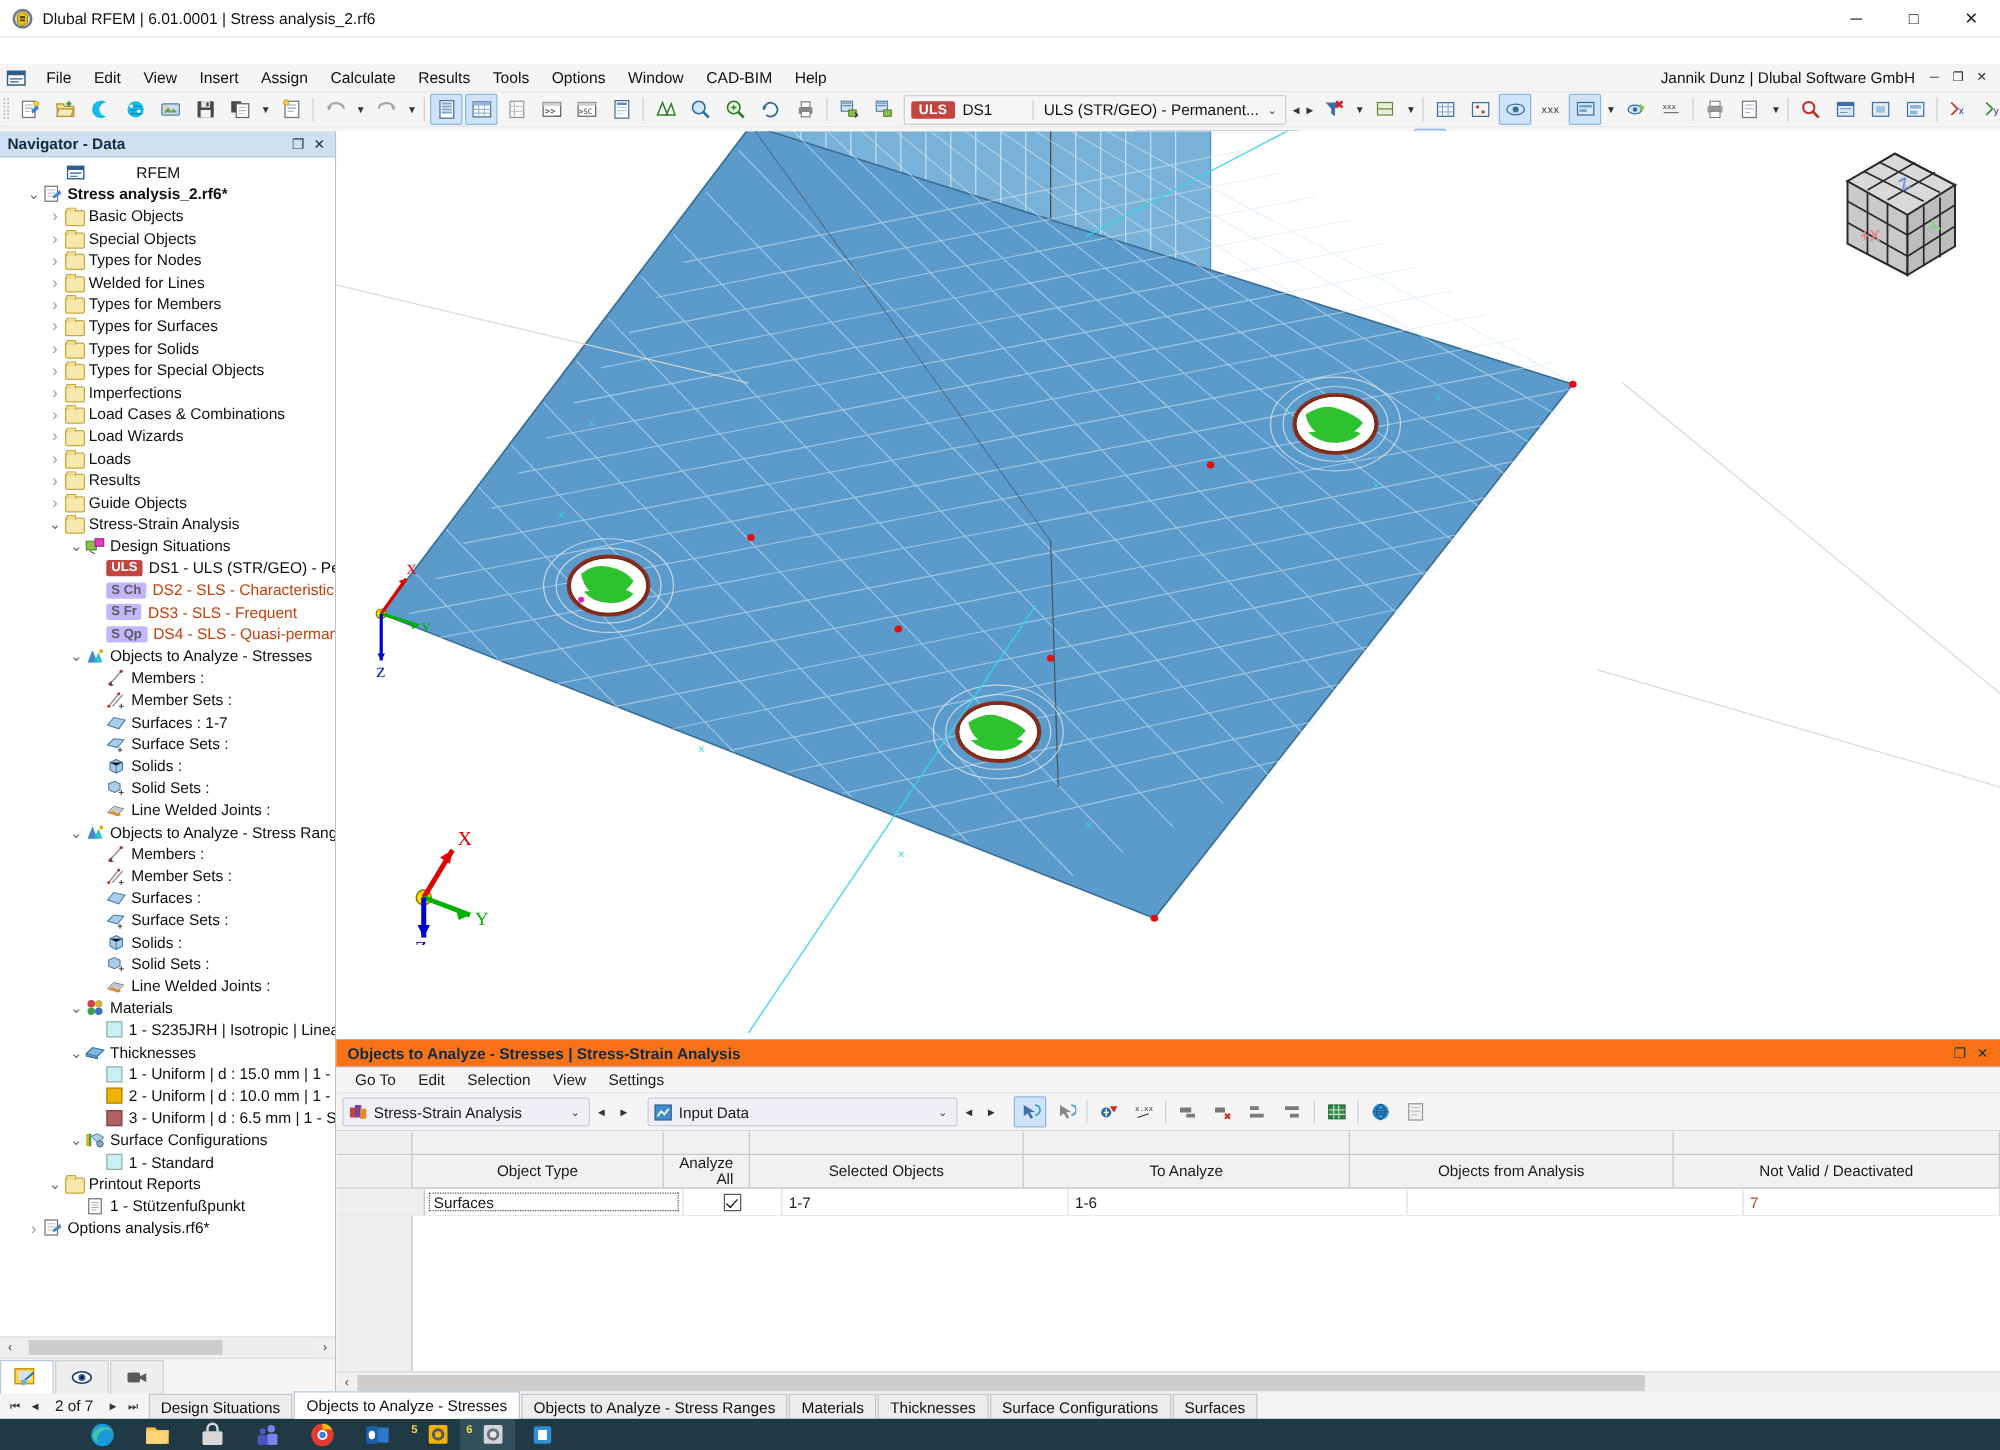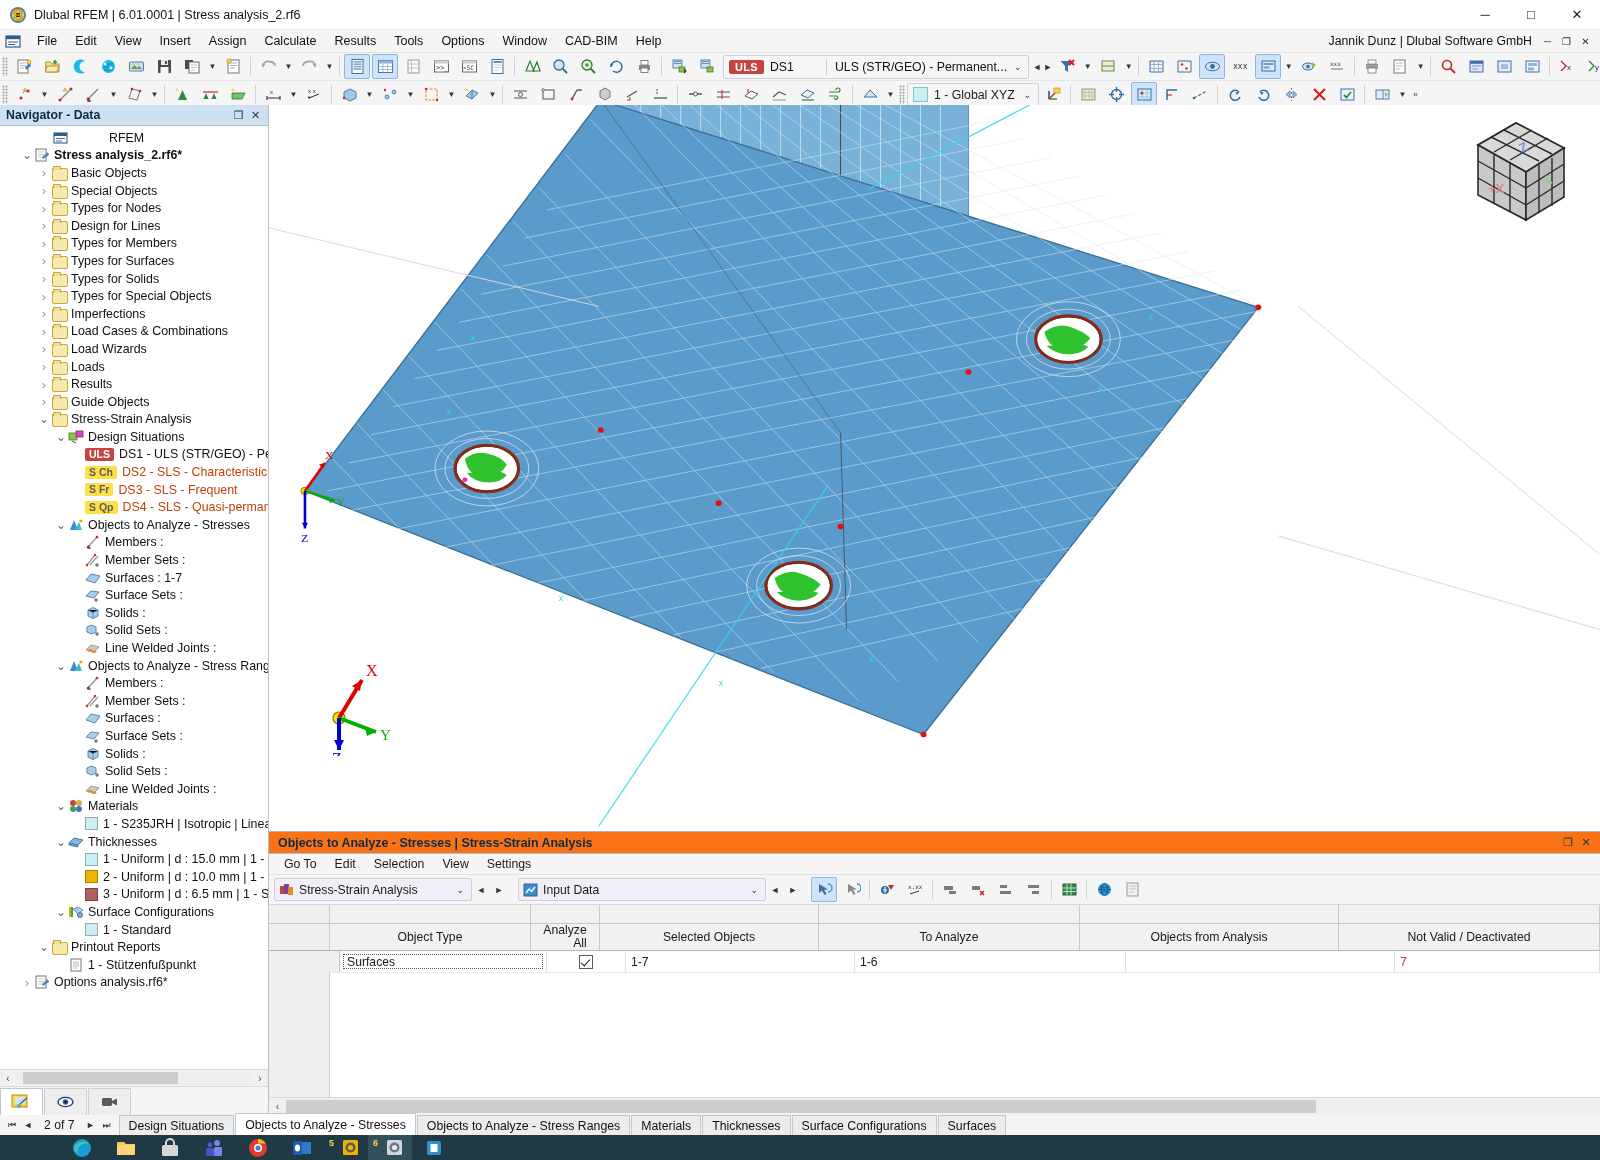--- a/index.html
+++ b/index.html
@@ -13,21 +13,21 @@
   .app{position:relative;width:1600px;height:1160px;background:#fff;}
 
   
   .titlebar{height:29px;background:#ffffff;display:flex;align-items:center;border-bottom:1px solid #e8e8e8;}
   .titlebar .logo{width:18px;height:18px;margin:0 7px 0 9px;flex:none;position:relative;}
   .titlebar .title{font-size:12.5px;color:#111;}
   .win-btns{margin-left:auto;display:flex;height:29px;}
   .win-btns div{width:46px;height:29px;display:flex;align-items:center;justify-content:center;font-size:13px;color:#222;}
 
   
-  .menubar{height:22px;background:#f5f5f5;display:flex;align-items:center;border-bottom:1px solid #e3e3e3;}
+  .menubar{height:22px;background:#f5f5f5;display:flex;align-items:center;border-bottom:1px solid #e3e3e3;margin-top:21px;}
   .menubar .appicon{width:17px;height:15px;margin:0 6px 0 5px;flex:none;}
   .menu-item{padding:2px 9px;font-size:12.5px;color:#101010;cursor:default;}
   .userinfo{margin-left:auto;font-size:12.3px;color:#111;padding-right:6px;}
   .mdi-btns{display:flex;padding-right:5px;}
   .mdi-btns span{width:19px;height:18px;display:flex;align-items:center;justify-content:center;font-size:10px;color:#333;}
 
   
   .toolbar{height:27px;background:#f5f5f5;display:flex;align-items:center;border-bottom:1px solid #e6e6e6;overflow:hidden;}
   .tb2{border-bottom:1px solid #cfcfcf;}
   .grip{width:6px;height:19px;flex:none;margin:0 2px;
@@ -65,21 +65,21 @@
   .nav-hdr .btns span{width:17px;height:16px;display:flex;align-items:center;justify-content:center;font-size:11px;color:#16334d;}
   .tree{flex:1;overflow:hidden;padding-top:3px;background:#fff;position:relative;}
   .row{display:flex;align-items:center;height:17.6px;white-space:nowrap;font-size:12.4px;color:#101010;}
   .exp{width:14px;flex:none;text-align:center;font-size:9px;color:#6a6a6a;line-height:1;}
   .ticon{width:16px;height:14px;flex:none;margin-right:4px;position:relative;}
   .tlabel{overflow:hidden;text-overflow:clip;}
   .dim{color:#c2410c;}
   .bold{font-weight:bold;}
   .badge{font-size:10.5px;font-weight:bold;padding:0px 4px;border-radius:2px;margin-right:5px;flex:none;line-height:13px;}
   .b-uls{background:#c4453f;color:#fff;}
-  .b-sls{background:#fde047;color:#5d5d5d;}
+  .b-sls{background:#c4b5fd;color:#5d5d5d;}
   .sw{width:11px;height:11px;flex:none;margin-right:5px;border:1px solid rgba(0,0,0,.28);}
 
   
   .folder{position:absolute;left:1px;top:2px;width:14px;height:11px;background:#f6e9ae;border:1px solid #c9a83c;border-radius:1px 2px 2px 2px;}
   .folder:before{content:"";position:absolute;left:0;top:-3px;width:6px;height:3px;background:#f0dd96;border:1px solid #c9a83c;border-bottom:none;border-radius:1px 1px 0 0;}
 
   .nav-scroll{height:16px;background:#f0f0f0;border-top:1px solid #d8d8d8;display:flex;align-items:center;}
   .nav-scroll .ar{width:16px;text-align:center;font-size:10px;color:#444;}
   .nav-scroll .track{flex:1;height:12px;background:#eeeeee;position:relative;margin:0 1px;}
   .nav-scroll .thumb{position:absolute;left:6px;top:0;width:155px;height:12px;background:#cdcdcd;}
@@ -807,21 +807,21 @@
             <span class="ticon">
               <span class="folder"></span>
             </span>
             <span class="tlabel">Types for Nodes</span>
           </div>
           <div class="row" style="padding-left: 37px;">
             <span class="exp" style="font-size: 13px; color: rgb(154, 154, 154);">›</span>
             <span class="ticon">
               <span class="folder"></span>
             </span>
-            <span class="tlabel">Design for Lines</span>
+            <span class="tlabel">Welded for Lines</span>
           </div>
           <div class="row" style="padding-left: 37px;">
             <span class="exp" style="font-size: 13px; color: rgb(154, 154, 154);">›</span>
             <span class="ticon">
               <span class="folder"></span>
             </span>
             <span class="tlabel">Types for Members</span>
           </div>
           <div class="row" style="padding-left: 37px;">
             <span class="exp" style="font-size: 13px; color: rgb(154, 154, 154);">›</span>

